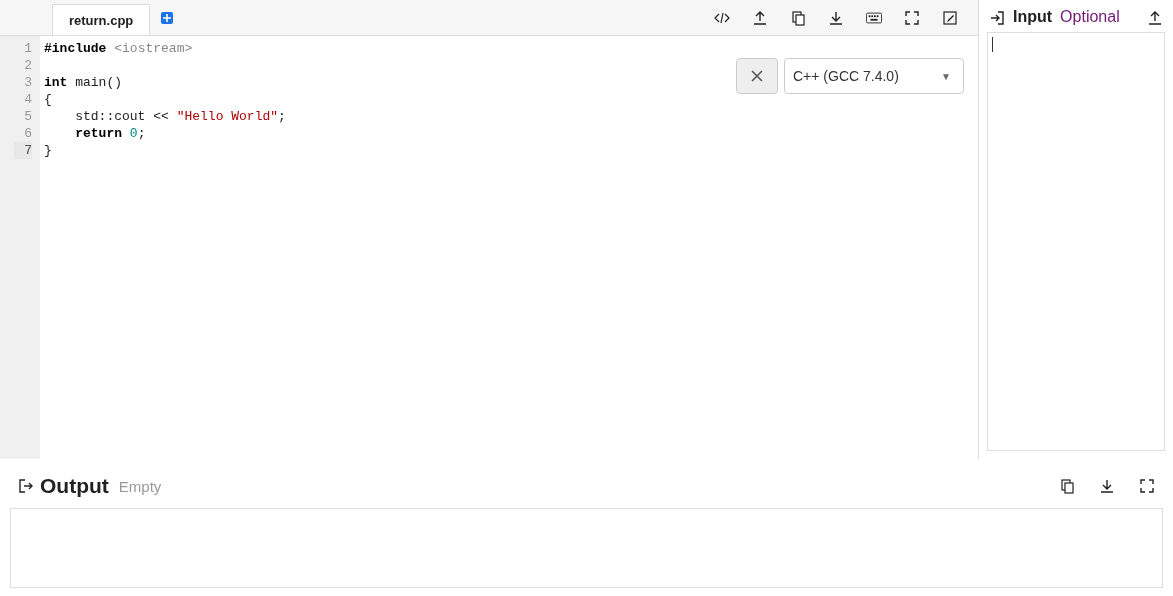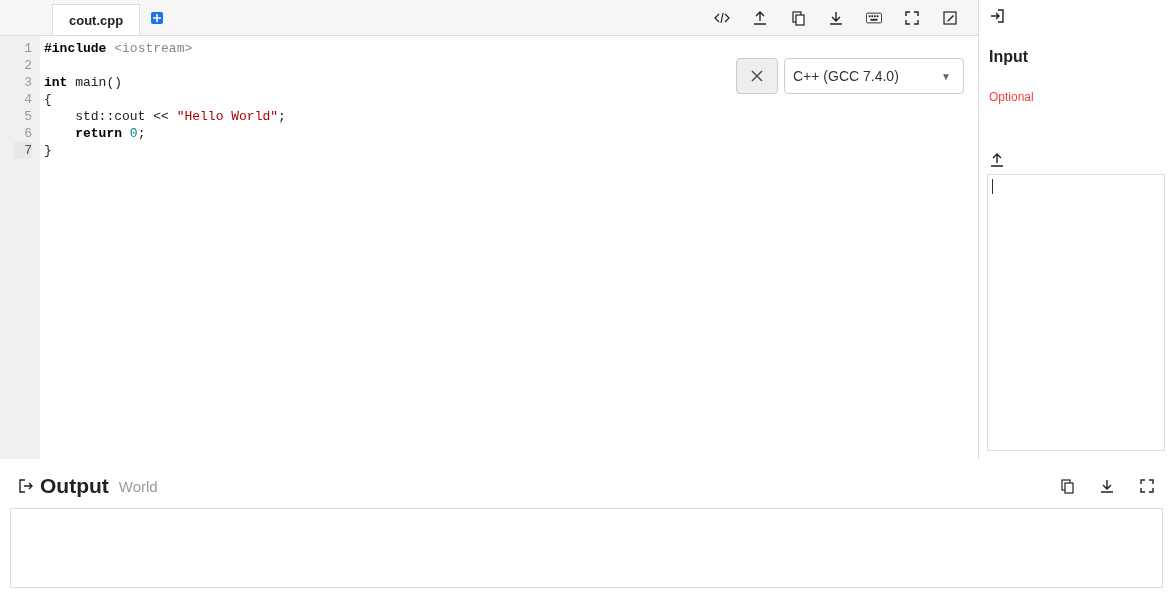--- a/index.html
+++ b/index.html
@@ -23,23 +23,23 @@
 .controls { position: absolute; top: 58px; right: 14px; display: flex; gap: 6px; z-index: 5; }
 .btn { border: 1px solid #ccc; background: #fff; border-radius: 4px; height: 36px; display: flex; align-items: center; padding: 0 12px; font-size: 14px; color: #333; cursor: pointer; }
 .btn.icononly { background: #eee; padding: 0 14px; color: #555; }
 .btn.select { min-width: 180px; justify-content: space-between; padding-left: 8px; }
 .btn.input { min-width: 148px; }
 .btn.input input { border: none; outline: none; font-size: 14px; width: 100%; color: #333; }
 .btn.input input::placeholder { color: #aaa; }
 .btn.primary { background: #2876e0; border-color: #2876e0; color: #fff; gap: 6px; }
 .chev { font-size: 10px; color: #666; }
 .input-pane { width: 194px; display: flex; flex-direction: column; }
-.pane-header { display: flex; align-items: flex-start; gap: 24px; padding: 8px 10px 6px 10px; flex-direction: column; }
+.pane-header { display: flex; align-items: flex-end; gap: 8px; padding: 8px 10px 6px 10px; }
 .pane-header .hlabel { font-weight: 700; font-size: 16px; color: #222; }
-.pane-header .hopt { color: #ef4444; font-size: 12px; }
+.pane-header .hopt { color: #701a75; font-size: 16px; }
 .pane-header .spacer { flex: 1; }
 .pane-header .icon { color: #333; cursor: pointer; }
 .input-body { flex: 1; border: 1px solid #ddd; margin: 0 8px 8px 8px; background: #fff; position: relative; }
 .input-body .caret { position: absolute; top: 4px; left: 4px; width: 1px; height: 15px; background: #333; }
 .output-area { display: flex; flex-direction: column; margin-top: 10px; }
 .output-header { display: flex; align-items: center; padding: 4px 18px 4px 18px; }
 .output-header .hlabel { font-weight: 700; font-size: 21px; color: #222; }
 .output-header .hopt { color: #999; font-size: 15px; margin-left: 10px; }
 .output-header .spacer { flex: 1; }
 .output-header .actions { display: flex; gap: 24px; color: #333; }
@@ -47,21 +47,21 @@
 .output-body { border: 1px solid #ddd; margin: 6px 10px 0 10px; height: 80px; background: #fff; }
 svg { display: block; }
 </style>
 </head>
 <body>
 
 <div class="top-area">
   <div class="editor-pane">
     <div class="tabbar">
       <div class="tab">
-        <span>cout.cpp</span>
+        <span>return.cpp</span>
       </div>
       <div class="add-tab">
         <span>
             <svg width="14" height="14" viewBox="0 0 14 14">
               <rect x="1" y="1" width="12" height="12" rx="2" fill="#1a73e8"></rect>
               <path d="M7 3v8M3 7h8" stroke="#fff" stroke-width="1.6"></path>
             </svg>
           </span>
       </div>
       <div class="tabbar-spacer"></div>
@@ -162,21 +162,21 @@
 </div>
 
 <div class="output-area">
   <div class="output-header">
     <span>
         <svg width="16" height="16" viewBox="0 0 16 16">
           <path d="M7 2H2v12h5M6 8h8M11 5l3 3-3 3" stroke="#222" stroke-width="1.4" fill="none"></path>
         </svg>
       </span>
     <span class="hlabel" style="margin-left:6px">Output</span>
-    <span class="hopt">World</span>
+    <span class="hopt">Empty</span>
     <span class="spacer"></span>
     <div class="actions">
       <span class="icon">
           <svg width="16" height="16" viewBox="0 0 16 16">
             <rect x="3" y="2" width="8" height="10" stroke="#222" stroke-width="1.2" fill="none"></rect>
             <rect x="6" y="5" width="8" height="10" stroke="#222" stroke-width="1.2" fill="#fff"></rect>
           </svg>
         </span>
       <span class="icon">
           <svg width="16" height="16" viewBox="0 0 16 16">

